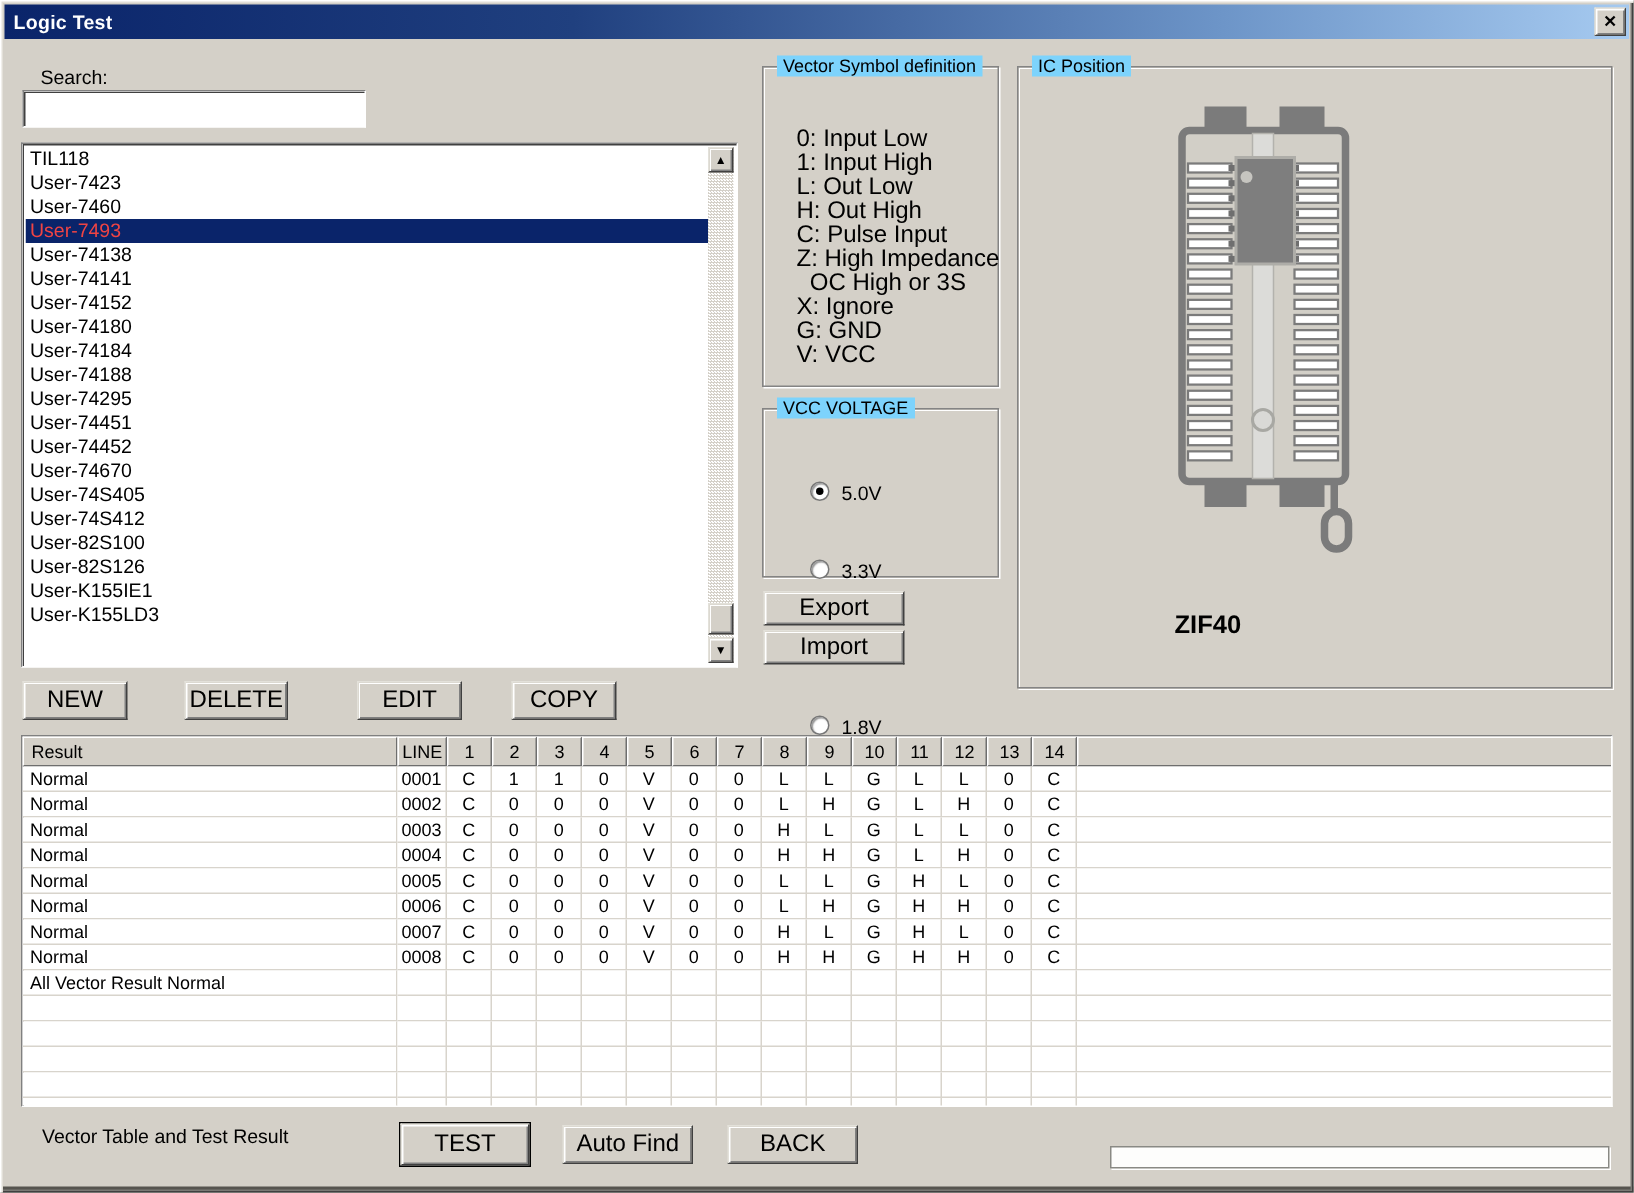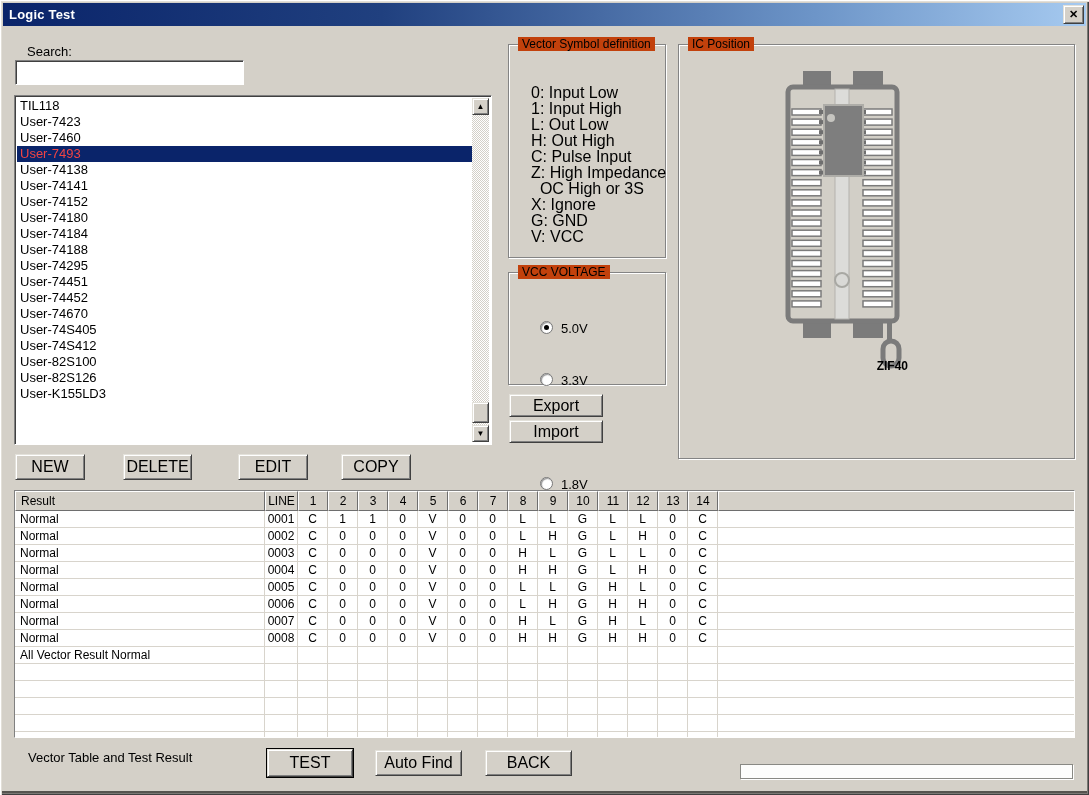--- a/index.html
+++ b/index.html
@@ -37,30 +37,30 @@
   .listbox { position:absolute; left:14px; top:95px; width:478px; height:350px; }
   .list-items { position:absolute; left:2px; top:2px; right:19px; bottom:2px; overflow:hidden; background:#fff; }
   .list-item { height:16px; line-height:16px; font-size:13px; padding-left:3px; white-space:nowrap; }
   .list-item.selected { background:#0a246a; color:#ef4444; }
   .scrollbar { position:absolute; top:2px; right:2px; bottom:2px; width:17px;
     background:repeating-conic-gradient(#ffffff 0% 25%, #d4d0c8 0% 50%) 0 0 / 2px 2px; }
   .sb-btn { position:absolute; left:0; width:17px; height:17px; font-size:8px; color:#000; }
   .sb-up { top:0; } .sb-down { bottom:0; }
   .sb-thumb { position:absolute; left:0; bottom:19px; width:17px; height:21px; }
   .group { position:absolute; border:1px solid #848484; box-shadow: 1px 1px 0 #ffffff, inset 1px 1px 0 #ffffff; }
-  .group-legend { position:absolute; top:-8px; left:9px; background:#c2410c; padding:0 4px; font-size:12px; white-space:nowrap; }
+  .group-legend { position:absolute; top:-8px; left:9px; background:#7dd3fc; padding:0 4px; font-size:12px; white-space:nowrap; }
   .sym-lines { position:absolute; left:22px; top:40px; }
   .sym-line { font-size:16px; line-height:16px; white-space:pre; }
   .vcc-options { position:absolute; left:31px; top:20px; }
   .radio-row { display:flex; align-items:flex-start; height:24px;margin-top:28px; }
   .radio { width:13px; height:13px; border-radius:50%; background:#fff; border:1px solid #777;
     box-shadow: inset 1px 1px 1px rgba(64,64,64,0.55); display:flex; align-items:center; justify-content:center; }
   .radio.checked::after { content:""; width:5px; height:5px; border-radius:50%; background:#000; }
   .radio-label { font-size:13px; margin-left:8px; }
-  .zif-label { position:absolute; font-size:12px; font-weight:bold; text-align:right; }
+  .zif-label { position:absolute; font-size:17px; font-weight:bold; text-align:left;margin-top:48px; }
   .rtable { position:absolute; left:14px; top:490px; width:1061px; height:248px; background:#fff;
     border:1px solid; border-color:#808080 #ffffff #ffffff #808080; box-shadow: inset 1px 1px 0 #404040;
     overflow:hidden; }
   .thead { display:flex; height:20px; }
   .th { background:#d4d0c8; border:1px solid; border-color:#ffffff #6e6e6e #6e6e6e #ffffff;
     font-size:12px; display:flex; align-items:center; justify-content:center; height:20px; flex:none; }
   .tr { display:flex; height:17px; flex:none; }
   .td { border-right:1px solid #d8d4cc; border-bottom:1px solid #d8d4cc; font-size:12px;
     display:flex; align-items:center; justify-content:center; flex:none; background:#fff; }
   .result { width:250px; justify-content:flex-start; padding-left:5px; }
@@ -103,20 +103,21 @@
         <div class="list-item">User-74184</div>
         <div class="list-item">User-74188</div>
         <div class="list-item">User-74295</div>
         <div class="list-item">User-74451</div>
         <div class="list-item">User-74452</div>
         <div class="list-item">User-74670</div>
         <div class="list-item">User-74S405</div>
         <div class="list-item">User-74S412</div>
         <div class="list-item">User-82S100</div>
         <div class="list-item">User-82S126</div>
+        <div class="list-item">User-K155IE1</div>
         <div class="list-item">User-K155LD3</div>
       </div>
     <div class="scrollbar">
       <button class="btn sb-btn sb-up">▲</button>
       <div class="btn sb-thumb"></div>
       <button class="btn sb-btn sb-down">▼</button>
     </div>
   </div>
 
   <button class="btn action-btn" style="left:15px;width:70px;">NEW</button>

